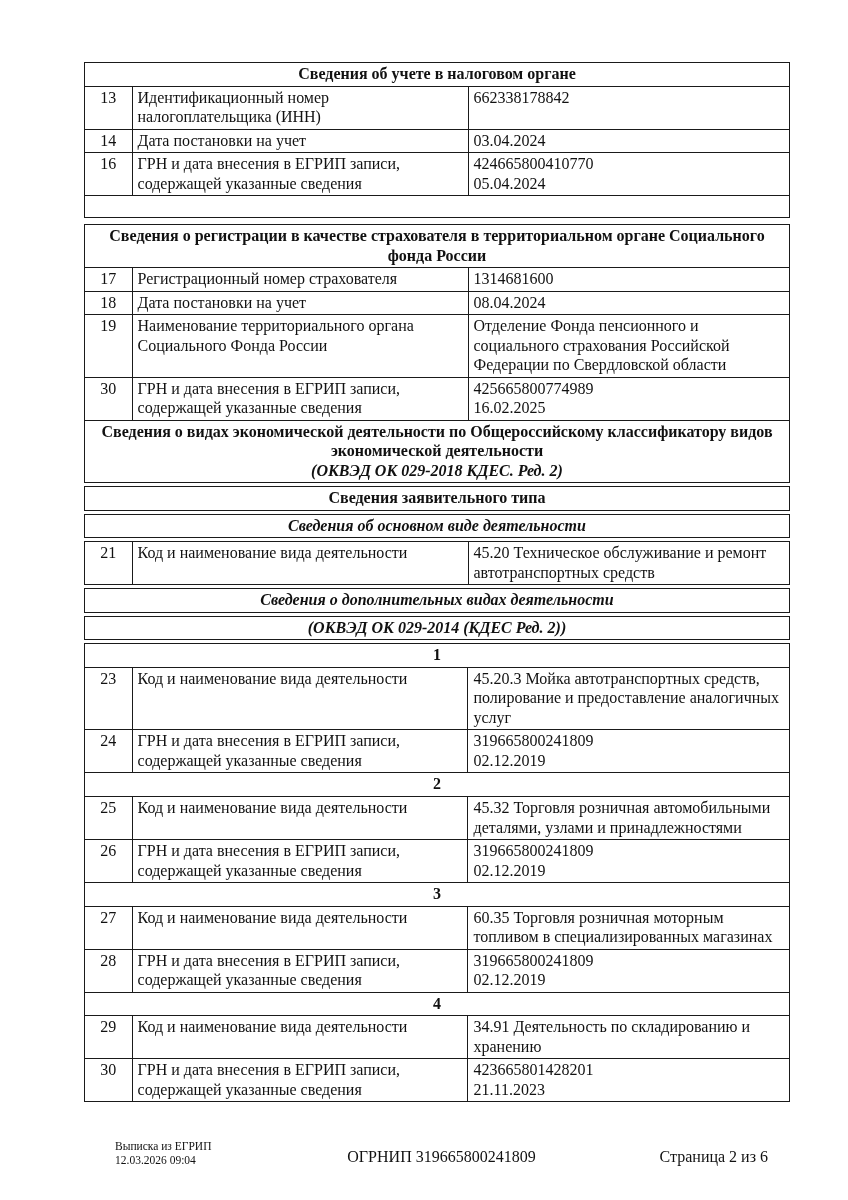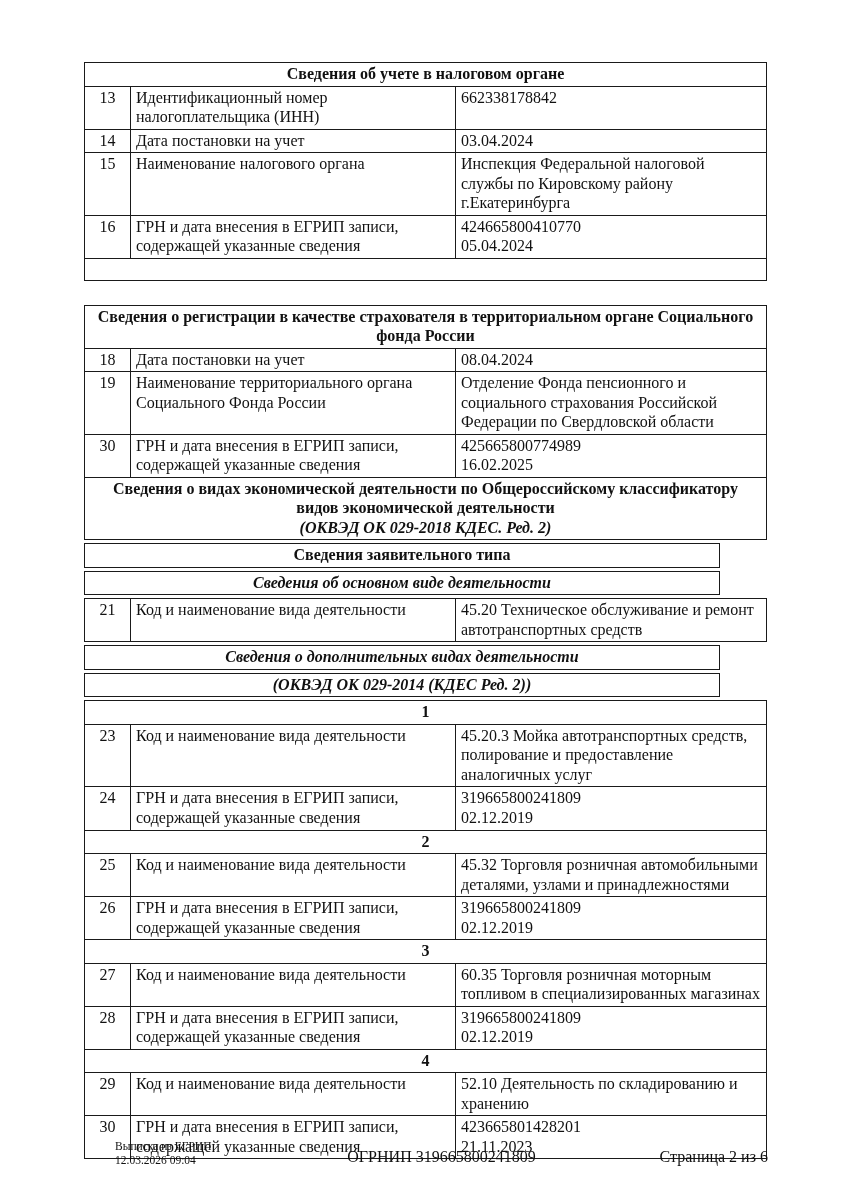--- a/index.html
+++ b/index.html
@@ -10,41 +10,41 @@
     overflow: hidden;
     font-family: "Liberation Serif", "DejaVu Serif", serif;
     color: #111;
   }
   .doc {
     position: absolute;
     left: 84px; top: 62px;
     width: 682px;
   }
   table.tbl {
-    width: 636px;
+    width: 706px;
     table-layout: fixed;
     border-collapse: collapse;
     font-size: 16px;
     line-height: 1.22;
   }
   col.c1 { width: 46px; }
   col.c2 { width: 325px; }
   col.c3 { width: 311px; }
   table.tbl td {
     border: 1px solid #1a1a1a;
     vertical-align: top;
     padding: 1px 5px 2px 5px;
   }
   td.num { text-align: center; padding: 1px 2px; }
   td.hdr { text-align: center; font-weight: bold; }
   .italic { font-style: italic; }
   .normal-w { font-weight: normal; }
   td.spacer { height: 18px; }
   td.val { white-space: pre-line; }
-  .gap-after { margin-bottom: 24px; }
+  .gap-after { margin-bottom: 6px; }
   table.solo { margin-top: 3px; }
   .footer {
     position: absolute;
     left: 78px; right: 80px; top: 1140px;
     display: flex;
     justify-content: space-between;
     align-items: flex-end;
     font-size: 11.5px;
     line-height: 1.18;
     margin-left: 37px;
@@ -76,45 +76,45 @@
       <td class="num">13</td>
       <td class="lbl">Идентификационный номер налогоплательщика (ИНН)</td>
       <td class="val">662338178842</td>
     </tr>
     <tr>
       <td class="num">14</td>
       <td class="lbl">Дата постановки на учет</td>
       <td class="val">03.04.2024</td>
     </tr>
     <tr>
-      <td class="num">15</td>
-      <td class="lbl">Наименование налогового органа</td>
-      <td class="val">Инспекция Федеральной налоговой службы по Кировскому району г.Екатеринбурга</td>
-    </tr>
-    <tr>
       <td class="num">16</td>
       <td class="lbl">ГРН и дата внесения в ЕГРИП записи, содержащей указанные сведения</td>
       <td class="val">424665800410770
 05.04.2024</td>
     </tr>
     <tr>
       <td colspan="3" class="spacer"></td>
     </tr>
   </tbody>
     </table>
 
   <table class="tbl">
     <colgroup>
         <col class="c1">
         <col class="c2">
         <col class="c3">
       </colgroup>
     <tbody>
         <tr>
       <td colspan="3" class="hdr">Сведения о регистрации в качестве страхователя в территориальном органе Социального фонда России</td>
+    </tr>
+    <tr>
+      <td class="num">17</td>
+      <td class="lbl">Регистрационный номер страхователя</td>
+      <td class="val">1314681600</td>
     </tr>
     <tr>
       <td class="num">18</td>
       <td class="lbl">Дата постановки на учет</td>
       <td class="val">08.04.2024</td>
     </tr>
     <tr>
       <td class="num">19</td>
       <td class="lbl">Наименование территориального органа Социального Фонда России</td>
       <td class="val">Отделение Фонда пенсионного и социального страхования Российской Федерации по Свердловской области</td>
@@ -233,21 +233,21 @@
       <td class="val">319665800241809
 02.12.2019</td>
     </tr>
 
     <tr>
       <td colspan="3" class="hdr">4</td>
     </tr>
     <tr>
       <td class="num">29</td>
       <td class="lbl">Код и наименование вида деятельности</td>
-      <td class="val">52.10 Деятельность по складированию и хранению</td>
+      <td class="val">34.91 Деятельность по складированию и хранению</td>
     </tr>
     <tr>
       <td class="num">30</td>
       <td class="lbl">ГРН и дата внесения в ЕГРИП записи, содержащей указанные сведения</td>
       <td class="val">423665801428201
 21.11.2023</td>
     </tr>
   </tbody>
     </table>
 

